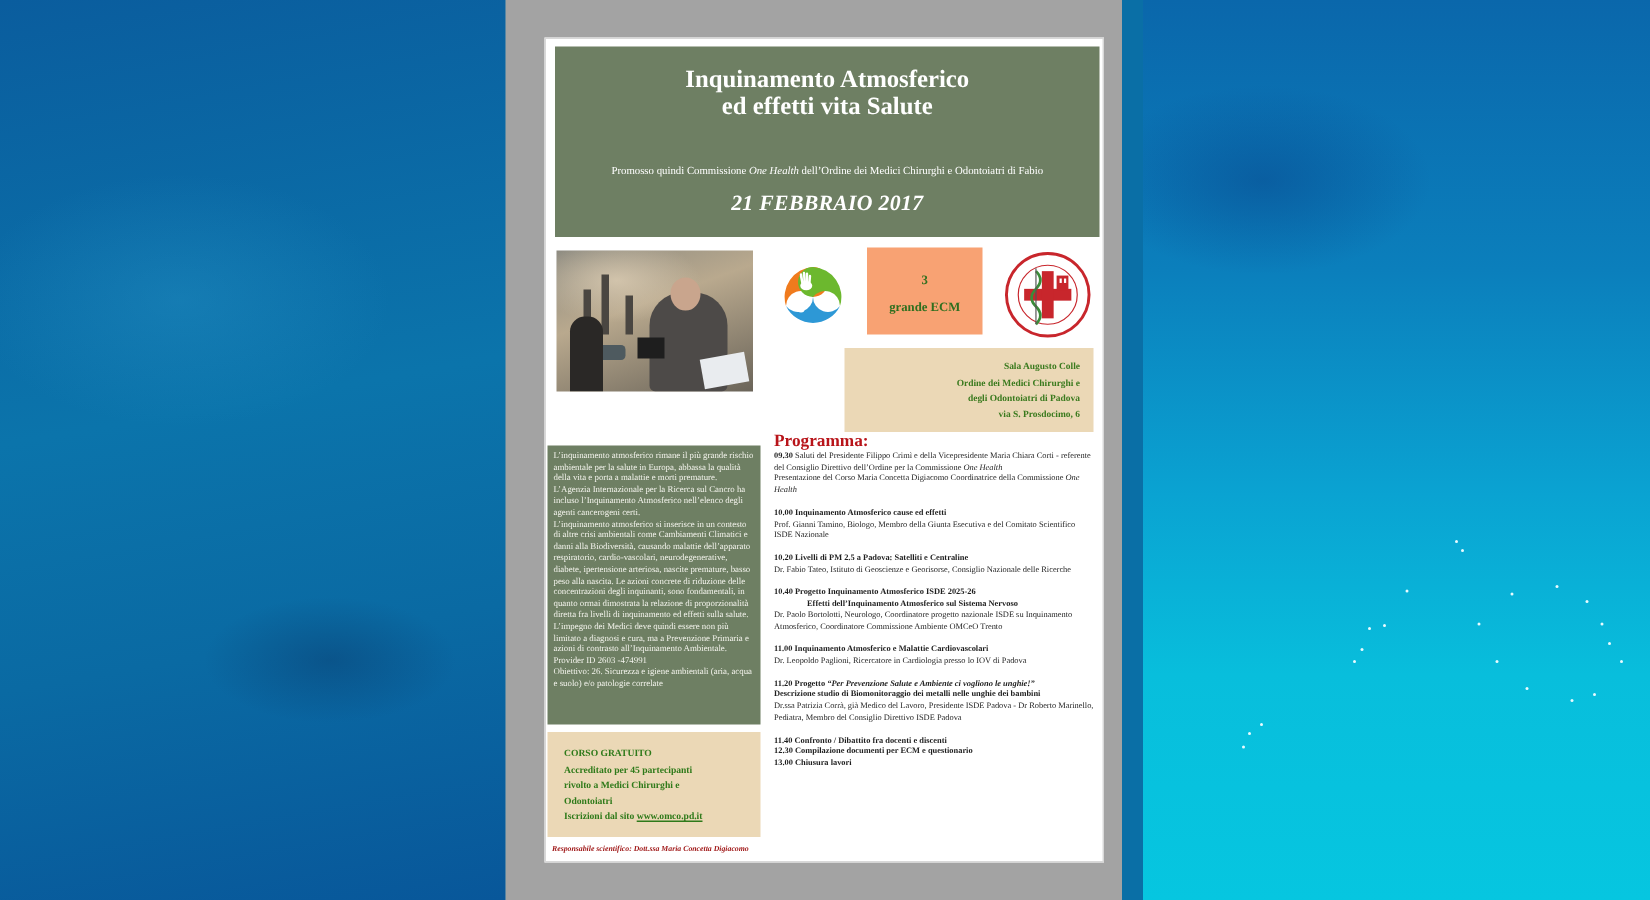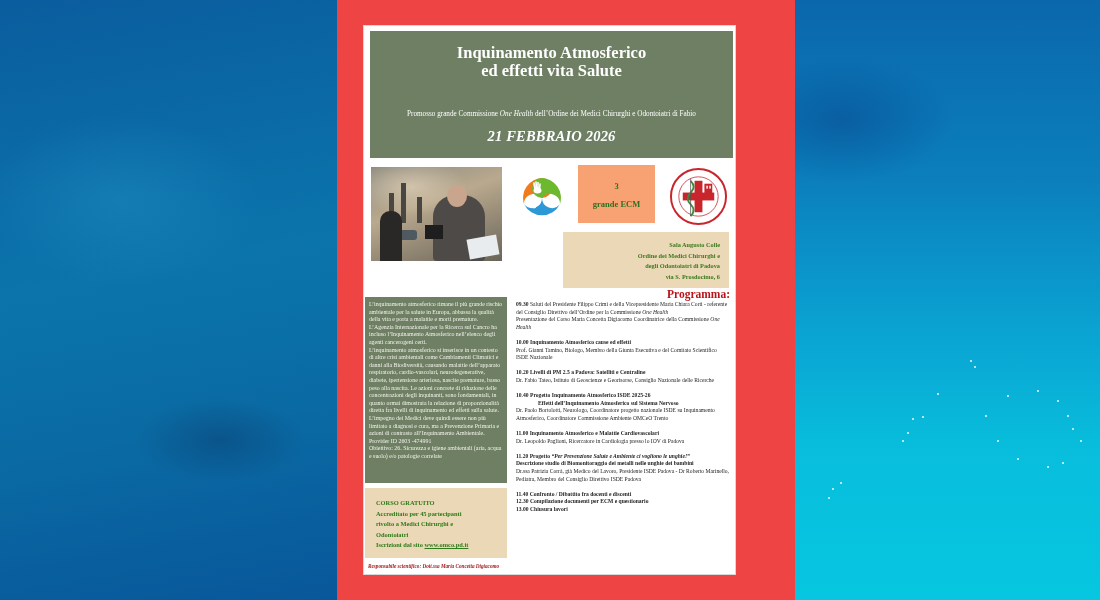--- a/index.html
+++ b/index.html
@@ -18,21 +18,21 @@
     }
     .bg-right {
       position: absolute; left: 762px; top: 0; width: 338px; height: 600px;
       background:
         radial-gradient(ellipse 160px 90px at 80px 120px, rgba(8,70,140,0.5), transparent 70%),
         linear-gradient(180deg, #0a67ab 0%, #0b7fbc 30%, #0aa3d2 55%, #08bedc 75%, #06c6e0 100%);
     }
     .sparkle { position: absolute; width: 2px; height: 2px; border-radius: 50%; background: #e9fbff; }
 
     .page {
-      position: absolute; left: 337px; top: 0; width: 458px; height: 600px; background: #ef4444;
+      position: absolute; left: 337px; top: 0; width: 411px; height: 600px; background: #a3a3a3;
     }
     .doc {
       position: absolute; left: 26px; top: 25px; width: 373px; height: 550px;
       border: 1px solid #d8d8d8; background: #ffffff;
     }
 
     .header {
       position: absolute; left: 6px; top: 5px; width: 363px; height: 127px;
       background: #6e7f63; color: #ffffff; text-align: center;
     }
@@ -94,21 +94,21 @@
 
     .responsabile {
       position: absolute; left: 4px; top: 537px; font-size: 5.2px; color: #a11a1a; font-style: italic; font-weight: bold;
       white-space: nowrap;
     }
 
     .program {
       position: absolute; left: 152px; top: 262px; width: 214px; color: #1e1e1e;
     }
     .program h2 {
-      text-align: right; color: #b8141a; font-size: 11.5px; font-weight: bold; line-height: 13px;
+      text-align: left; color: #b8141a; font-size: 11.5px; font-weight: bold; line-height: 13px;
     }
     .prog-item { font-size: 5.6px; line-height: 7.6px; margin-bottom: 7.6px; }
     .prog-item .b { font-weight: bold; }
     .prog-item .center { display:block; padding-left: 22px; font-weight: bold; }
     .prog-item i { font-style: italic; }
     .prog-final { font-size: 5.6px; line-height: 7.6px; font-weight: bold; }
   </style>
 </head>
 <body>
 
@@ -138,22 +138,22 @@
 </div>
 
 <div class="page">
   <div class="doc">
 
     <div class="header">
       <h1>
         <span>Inquinamento Atmosferico</span><br>
         <span>ed effetti vita Salute</span>
       </h1>
-      <div class="promo"><span>Promosso grande Commissione </span><i>One Health</i><span> dell’Ordine dei Medici Chirurghi e Odontoiatri di Fabio</span></div>
-      <div class="date">21 FEBBRAIO 2026</div>
+      <div class="promo"><span>Promosso quindi Commissione </span><i>One Health</i><span> dell’Ordine dei Medici Chirurghi e Odontoiatri di Fabio</span></div>
+      <div class="date">21 FEBBRAIO 2017</div>
     </div>
 
     <div class="photo">
       <div class="smog1"></div>
       <div class="chimney" style="left:18px;height:30px"></div>
       <div class="chimney" style="left:30px;height:40px"></div>
       <div class="chimney" style="left:46px;height:26px"></div>
       <div class="car"></div>
       <div class="person1"></div>
       <div class="person2"></div>

